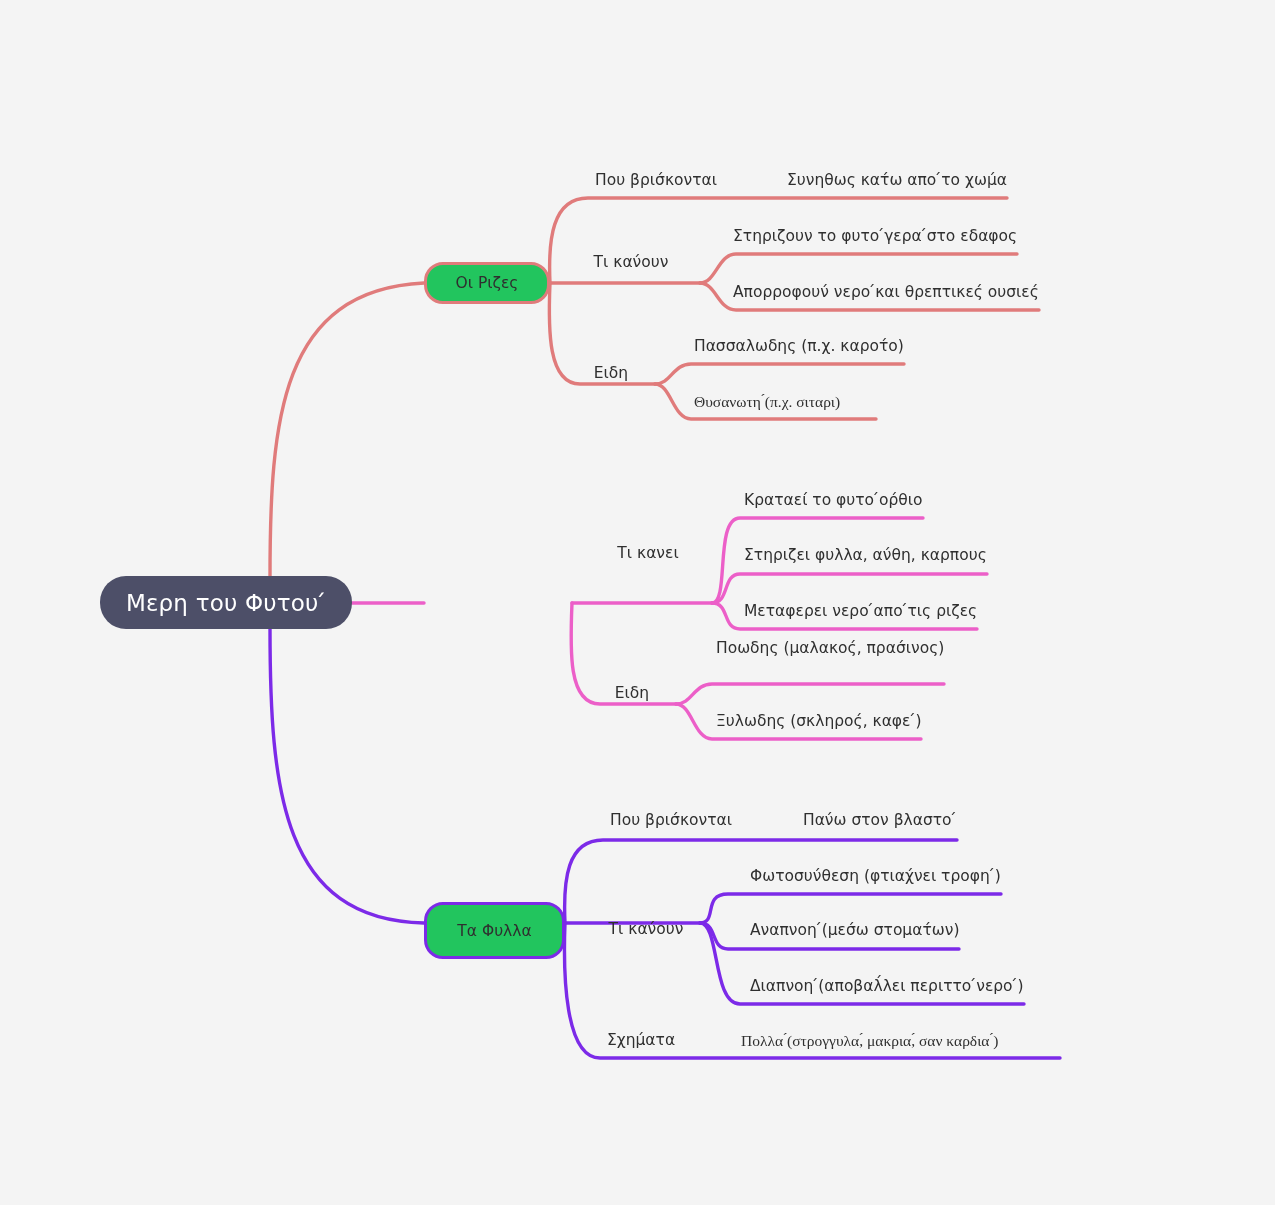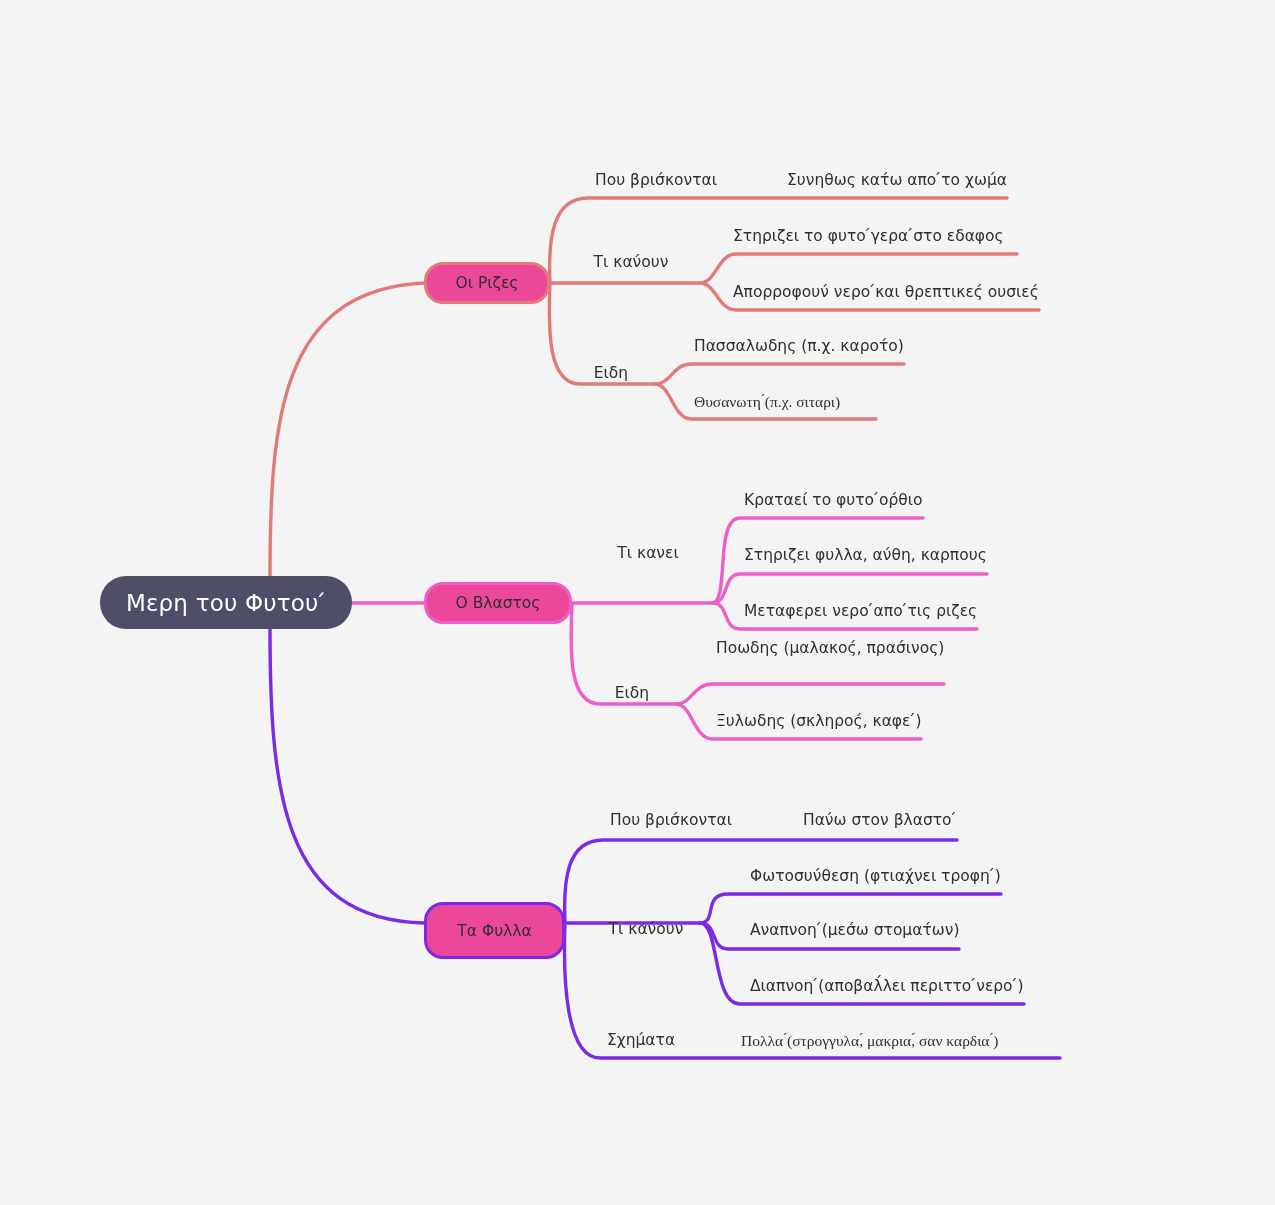--- a/index.html
+++ b/index.html
@@ -37,21 +37,21 @@
   .root-node {
     background: #4d4f६8;
     background: #4d4f68;
     color: #ffffff;
     border-radius: 26px;
     font-size: 23px;
     letter-spacing: 0.2px;
     padding: 0 26px;
   }
   .branch-node {
-    background: #ec4899;
+    background: #22c55e;
     border-radius: 19px;
     border: 3px solid #888;
     font-size: 15.5px;
     color: #2f2f2f;
     padding: 0 16px;
     justify-content: center;
   }
   .label {
     position: absolute;
     font-size: 15.5px;
@@ -119,34 +119,31 @@
   </svg>
 
   <div class="node root-node" style="left:100px; top:576px; width:252px; height:53px;">
     <span>Μερη του Φυτου ́</span>
   </div>
 
   <div class="node branch-node" style="left:424px; top:262px; width:126px; height:42px; border-color:#e07b7b;">
     <span>Οι Ριζες</span>
   </div>
 
-  <div class="node branch-node" style="left:424px; top:582px; width:148px; height:42px; border-color:#ec5fc8;">
-    <span>Ο Βλαστος</span>
-  </div>
 
   <div class="node branch-node" style="left:424px; top:902px; width:141px; height:57px; border-color:#7c2ae8;">
     <span>Τα Φυλλα</span>
   </div>
 
   <div class="label label-center" style="left:656px; top:173px;">Που βρισ́κονται</div>
   <div class="label label-center" style="left:631px; top:255px;">Τι καν́ουν</div>
   <div class="label label-center" style="left:611px; top:366px;">Ειδη</div>
 
   <div class="leaf-label" style="left:787px; top:173px;">Συνηθως κατ́ω απο ́το χωμ́α</div>
-  <div class="leaf-label" style="left:733px; top:229px;">Στηριζει το φυτο ́γερα ́στο εδαφος</div>
+  <div class="leaf-label" style="left:733px; top:229px;">Στηριζουν το φυτο ́γερα ́στο εδαφος</div>
   <div class="leaf-label" style="left:733px; top:285px;">Απορροφουν́ νερο ́και θρεπτικες́ ουσιες́</div>
   <div class="leaf-label" style="left:694px; top:339px;">Πασσαλωδης (π.χ. καροτ́ο)</div>
   <div class="leaf-label" style="left:694px; top:394px;font-family:Liberation Serif, serif;">Θυσανωτη ́(π.χ. σιταρι)</div>
 
   <div class="label label-center" style="left:648px; top:546px;">Τι κανει</div>
   <div class="label label-center" style="left:632px; top:686px;">Ειδη</div>
 
   <div class="leaf-label" style="left:744px; top:493px;">Κραταεί το φυτο ́ορ́θιο</div>
   <div class="leaf-label" style="left:744px; top:548px;">Στηριζει φυλλα, αν́θη, καρπους</div>
   <div class="leaf-label" style="left:744px; top:604px;">Μεταφερει νερο ́απο ́τις ριζες</div>

